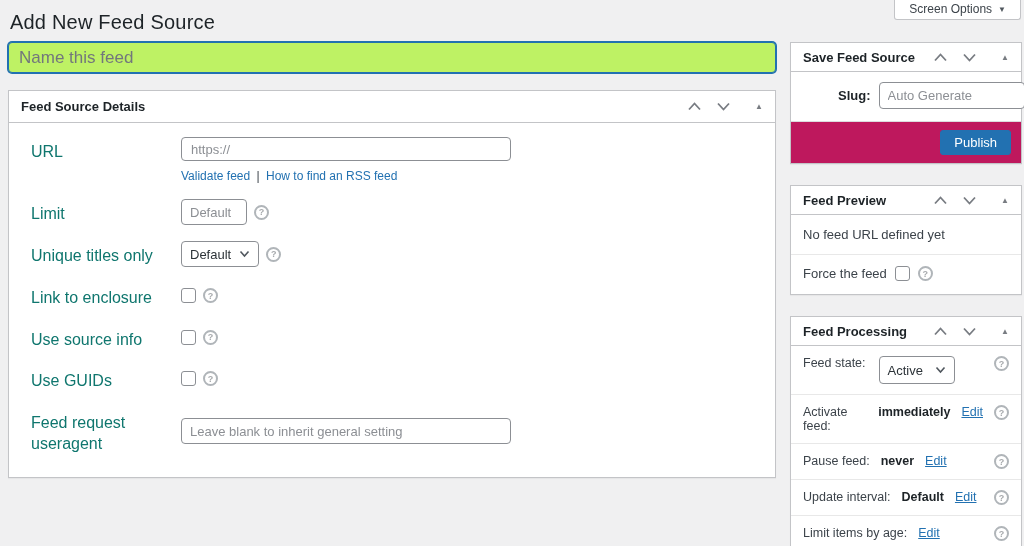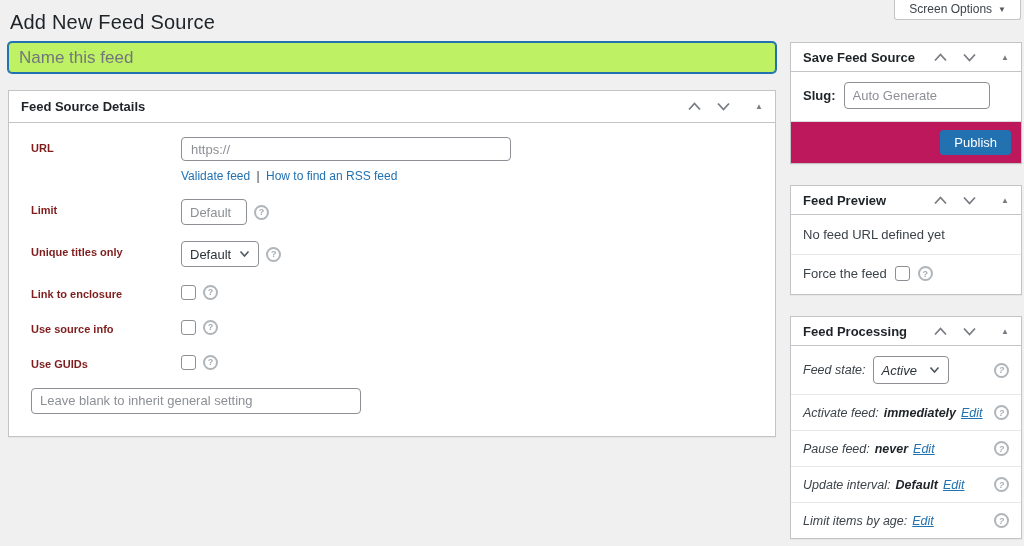--- a/index.html
+++ b/index.html
@@ -64,21 +64,21 @@
     font-size:8px; color:#787c82; padding:2px 4px; margin-left:8px;
   }
   .col-main .postbox { margin-top:17px; }
 
   
   .form-body { padding:14px 20px 18px 22px; }
   .form-row { display:flex; margin-bottom:16px; }
   .form-row:last-child { margin-bottom:4px; }
   .form-label {
     width:150px; flex-shrink:0;
-    font-size:11px; font-weight:700; color:#7f1d1d;
+    font-size:16px; font-weight:400; color:#0f766e;
     padding-top:4px; line-height:1.35;
   }
   .form-field { display:flex; align-items:center; gap:7px; flex-wrap:wrap; }
   .text-input {
     border:1px solid #8c8f94; border-radius:4px;
     background:#fff; height:24px;
     font-family:"Liberation Sans", sans-serif;
     font-size:13px; color:#2c3338; padding:0 8px;
   }
   .text-input::placeholder { color:#8c8f94; }
@@ -109,21 +109,21 @@
   }
 
   
   .side-panel {
     background:#fff; border:1px solid #c3c4c7;
     box-shadow:0 1px 1px rgba(0,0,0,.04);
     margin-bottom:21px;
   }
   .side-panel .postbox-header { height:29px; }
   .slug-row { display:flex; align-items:center; gap:8px; padding:10px 12px 12px; }
-  .slug-label { font-size:13px; font-weight:700; }
+  .slug-label { font-size:13px; font-weight:700;margin-left:35px; }
   .slug-input {
     flex:1; height:27px; max-width:146px;
     border:1px solid #8c8f94; border-radius:4px;
     font-family:"Liberation Sans", sans-serif;
     font-size:13px; padding:0 8px; color:#2c3338;
   }
   .slug-input::placeholder { color:#8c8f94; }
   .major-actions {
     background:#be185d; border-top:1px solid #dcdcde;
     padding:8px 10px; display:flex; justify-content:flex-end;
@@ -131,24 +131,23 @@
   .publish-btn {
     background:#2271b1; border:1px solid #2271b1; border-radius:3px;
     color:#fff; font-family:"Liberation Sans", sans-serif;
     font-size:13px; padding:4px 13px; cursor:pointer;
   }
   .panel-text-row { padding:12px; font-size:13px; color:#3c434a; }
   .panel-divider { border:none; border-top:1px solid #e8e8e8; margin:0; }
   .force-row { display:flex; align-items:center; gap:8px; padding:11px 12px 13px; font-size:13px; color:#3c434a; }
 
   .proc-row {
-    display:flex; align-items:center; gap:5px;
+    display:flex; gap:11px;
     padding:10px 12px; font-size:12.5px; color:#3c434a;
     border-bottom:1px solid #e8e8e8;
-    font-style:italic;
   }
   .proc-row:last-child { border-bottom:none; }
   .proc-row .help-icon { margin-left:auto; }
   .proc-row b { color:#1d2327; }
   .proc-row a { color:#2271b1; text-decoration:underline; cursor:pointer; }
   .state-select { height:28px; font-size:13px; gap:12px; margin-left:2px; }
   svg.chev { display:block; }
 </style>
 </head>
 <body>
@@ -239,20 +238,21 @@
 
         <div class="form-row">
           <div class="form-label">Use GUIDs</div>
           <div class="form-field">
             <span class="checkbox"></span>
             <span class="help-icon">?</span>
           </div>
         </div>
 
         <div class="form-row">
+          <div class="form-label">Feed request useragent</div>
           <div class="form-field">
             <input class="text-input w-agent" type="text" placeholder="Leave blank to inherit general setting" style="">
           </div>
         </div>
 
       </div>
     </div>
   </div>
 
   <div class="col-side">

